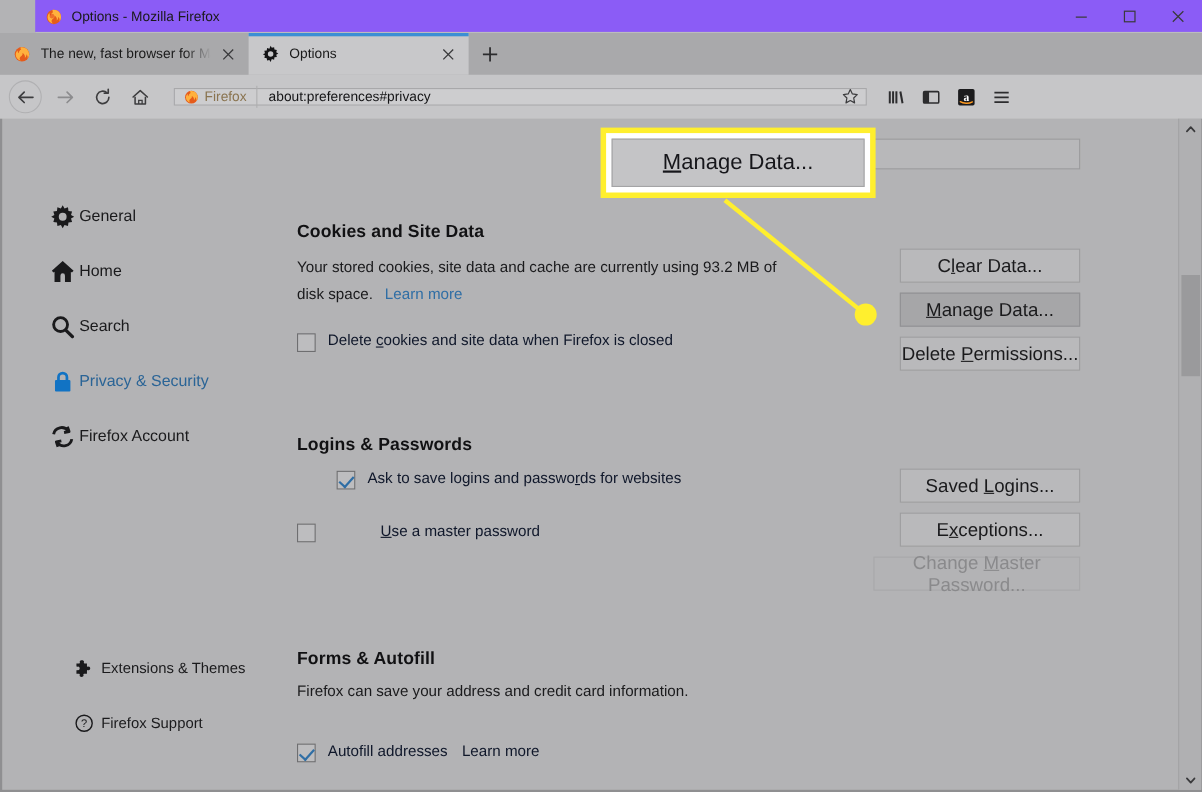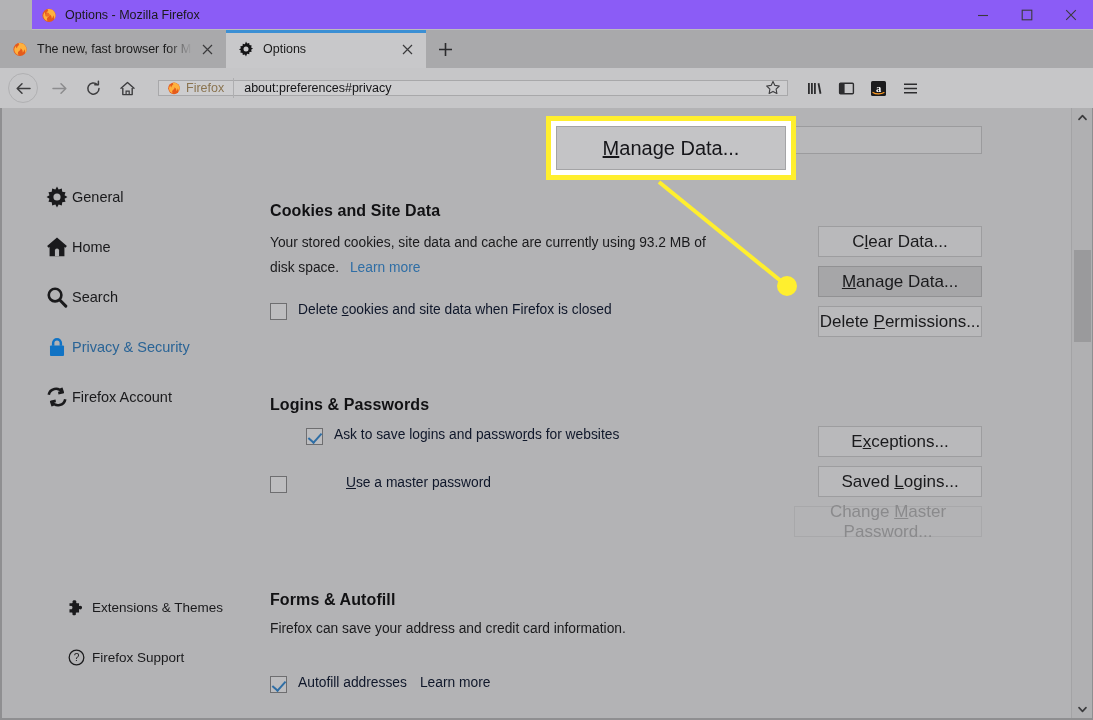--- a/index.html
+++ b/index.html
@@ -421,24 +421,24 @@
         <span class="check-label"><span>Ask to save logins and passwo</span><u>r</u><span>ds for websites</span></span>
       </div>
       <div class="check-row" style="margin-top:30px;gap:48px;">
         <span class="cbox"></span>
         <span class="check-label"><u>U</u><span>se a master password</span></span>
       </div>
     </div>
 
     <div class="btn-col" style="right:88px; top:318px;">
       <div class="btn" style="margin-bottom:9px;">
+          <span><span>Saved </span><u>L</u><span>ogins...</span></span>
+        </div>
+      <div class="btn" style="margin-bottom:9px;">
           <span><span>E</span><u>x</u><span>ceptions...</span></span>
-        </div>
-      <div class="btn" style="margin-bottom:9px;">
-          <span><span>Saved </span><u>L</u><span>ogins...</span></span>
         </div>
       <div class="btn disabled" style="width:188px; margin-left:-24px;">
           <span><span>Change </span><u>M</u><span>aster Password...</span></span>
         </div>
     </div>
 
     <div class="section" style="top:483px;">
       <div class="sec-title">Forms &amp; Autofill</div>
       <div class="sec-desc" style="line-height:20px;">Firefox can save your address and credit card information.</div>
       <div class="check-row" style="margin-top:36px;">

